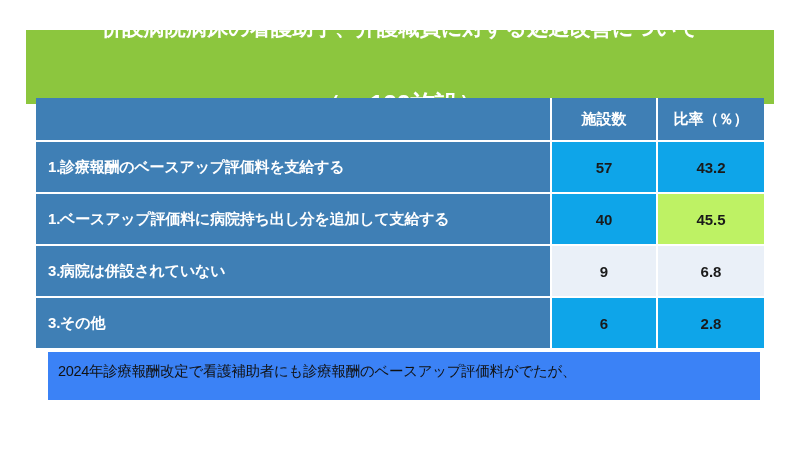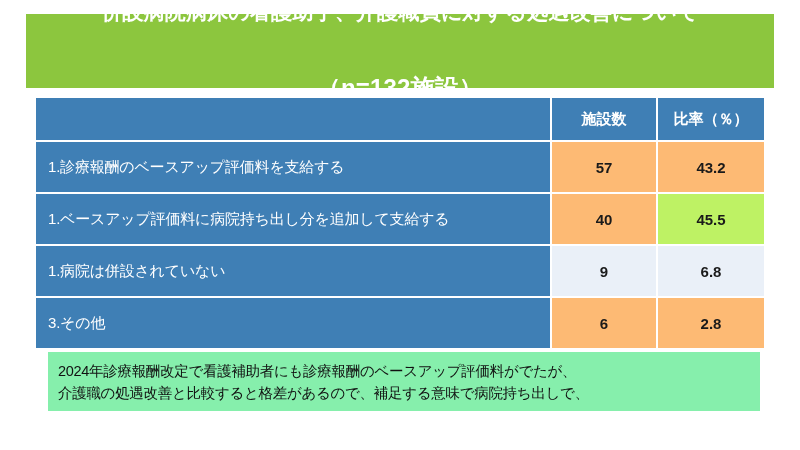--- a/index.html
+++ b/index.html
@@ -16,21 +16,21 @@
   .slide {
     position: relative;
     width: 800px;
     height: 450px;
     background: #ffffff;
   }
   
   .title-banner {
     position: absolute;
     left: 26px;
-    top: 14px;
+    top: 30px;
     width: 748px;
     height: 74px;
     background: #8cc63e;
     display: flex;
     flex-direction: column;
     align-items: center;
     justify-content: center;
     box-sizing: border-box;
     padding: 4px 10px;
   }
@@ -81,49 +81,49 @@
     text-align: center;
     vertical-align: middle;
   }
   thead th.blank {
     background: #3f7fb5;
   }
   tbody td.label {
     background: #3f7fb5;
     color: #ffffff;
     font-size: 15px;
-    font-weight: normal;
+    font-weight: bold;
     height: 52px;
     padding-left: 12px;
     vertical-align: middle;
     text-align: left;
     letter-spacing: -0.2px;
   }
   tbody td.num {
-    background: #fdba74;
+    background: #0ea5e9;
     color: #1a1a1a;
     font-size: 15px;
     font-weight: bold;
     text-align: center;
     vertical-align: middle;
   }
   tbody td.num.alt {
     background: #eaf0f8;
   }
   tbody td.num.highlight {
     background: #bef264;
   }
   
   .note {
     position: absolute;
     left: 48px;
     top: 352px;
     width: 712px;
-    background: #86efac;
-    padding: 8px 10px 6px 10px;
+    background: #3b82f6;
+    padding: 8px 10px 18px 10px;
     box-sizing: border-box;
   }
   .note-line {
     font-size: 14.5px;
     color: #111111;
     line-height: 1.55;
     letter-spacing: -0.3px;
     white-space: nowrap;
   }
 </style>
@@ -156,31 +156,30 @@
           <td class="label">1.診療報酬のベースアップ評価料を支給する</td>
           <td class="num">57</td>
           <td class="num">43.2</td>
         </tr>
         <tr>
           <td class="label">1.ベースアップ評価料に病院持ち出し分を追加して支給する</td>
           <td class="num">40</td>
           <td class="num highlight">45.5</td>
         </tr>
         <tr>
-          <td class="label">1.病院は併設されていない</td>
+          <td class="label">3.病院は併設されていない</td>
           <td class="num alt">9</td>
           <td class="num alt">6.8</td>
         </tr>
         <tr>
           <td class="label">3.その他</td>
           <td class="num">6</td>
           <td class="num">2.8</td>
         </tr>
       </tbody>
     </table>
   </div>
 
   <div class="note">
     <div class="note-line">2024年診療報酬改定で看護補助者にも診療報酬のベースアップ評価料がでたが、</div>
-    <div class="note-line">介護職の処遇改善と比較すると格差があるので、補足する意味で病院持ち出しで、</div>
   </div>
 
 </div>
 
 </body></html>

